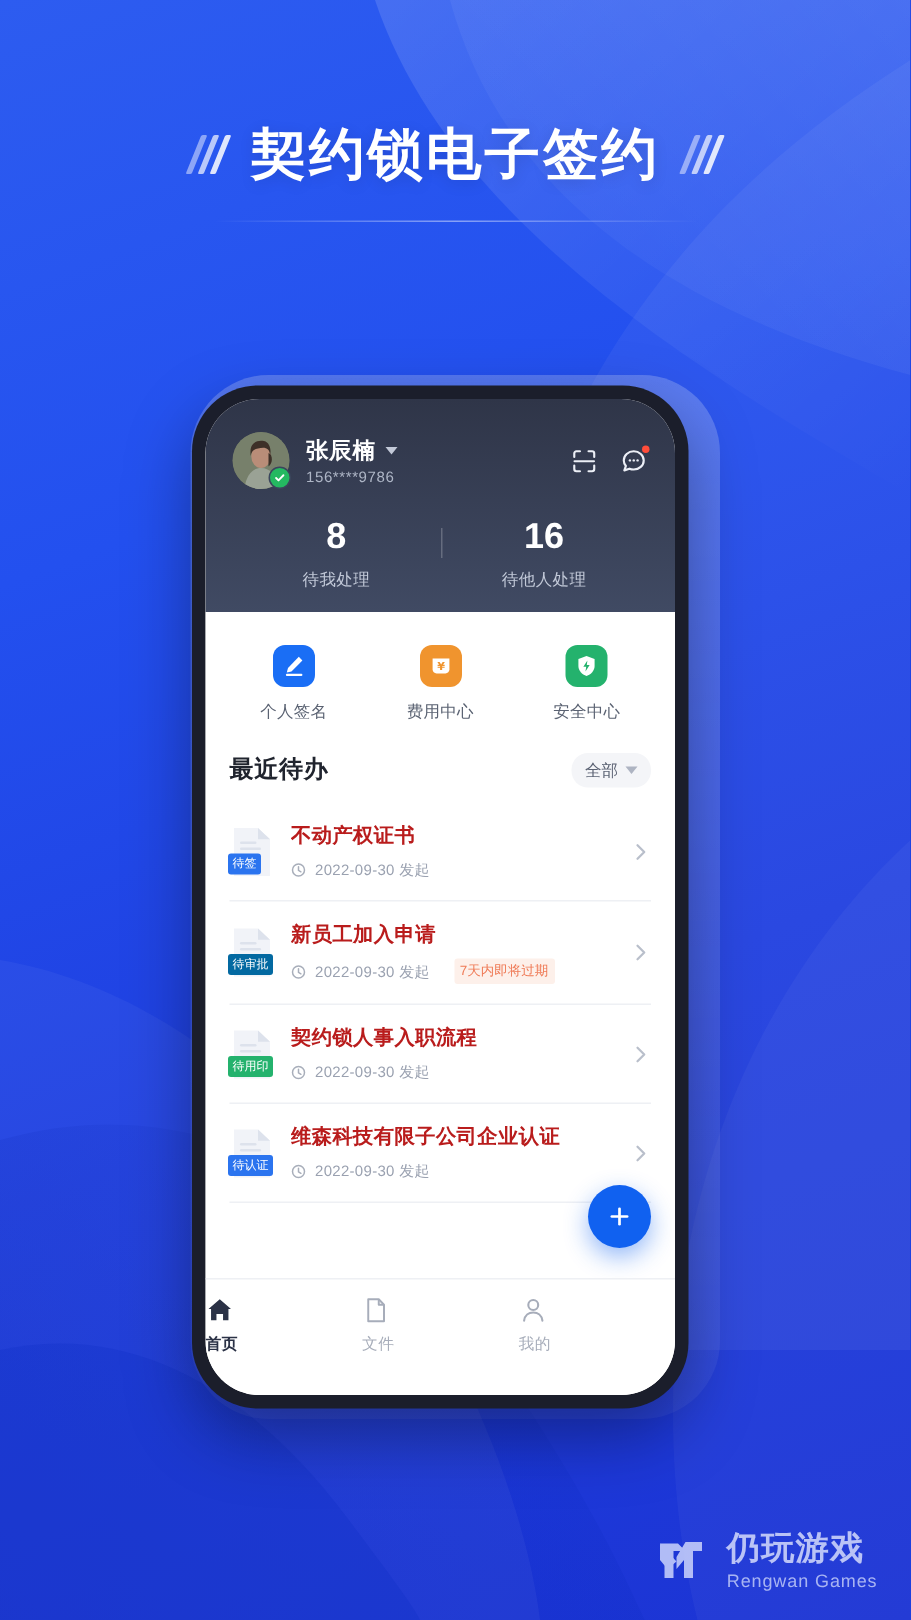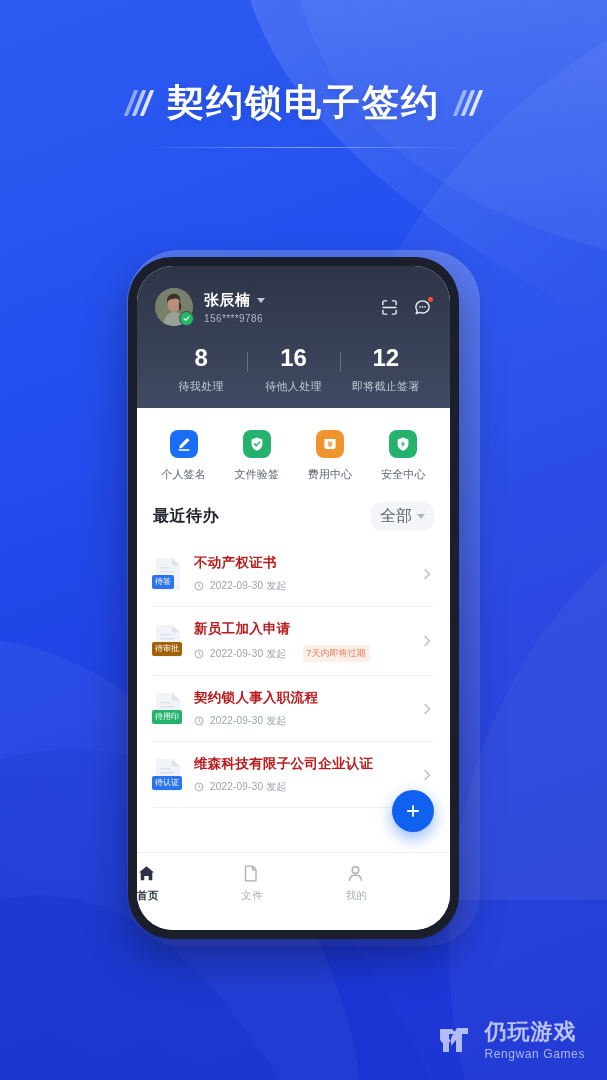--- a/index.html
+++ b/index.html
@@ -68,21 +68,21 @@
   .quick{display:flex;padding:22px 10px 18px;}
   .qa{flex:1;display:flex;flex-direction:column;align-items:center;gap:9px;}
   .qa-icon{width:28px;height:28px;border-radius:8px;display:flex;align-items:center;justify-content:center;}
   .qa-icon svg{width:16px;height:16px;display:block;}
   .qa-lbl{font-size:11px;color:#5a6272;letter-spacing:.2px;}
 
   .sec-head{display:flex;align-items:center;padding:2px 16px 10px;}
   .sec-title{font-size:16px;font-weight:bold;color:#20242e;letter-spacing:.5px;}
   .filter{margin-left:auto;display:flex;align-items:center;gap:5px;background:#f4f5f8;
      border-radius:11px;padding:4px 9px;}
-  .filter span{font-size:16px;color:#5c6374;font-family:Liberation Serif, serif;}
+  .filter span{font-size:11px;color:#5c6374;font-family:Liberation Serif, serif;}
   .filter .caret2{width:0;height:0;border-left:4px solid transparent;border-right:4px solid transparent;
      border-top:5px solid #aeb4c2;}
 
   
   .todo{padding:0 16px;}
   .row{display:flex;align-items:center;padding:13px 0;border-bottom:1px solid #eef0f4;position:relative;}
   .doc{position:relative;width:30px;height:34px;flex:none;margin-right:11px;}
   .doc svg{width:30px;height:34px;display:block;}
   .badge{position:absolute;left:-1px;bottom:2px;font-size:8px;color:#fff;line-height:1;
      padding:3px 3px;border-radius:2px;white-space:nowrap;overflow:hidden;max-width:24px;letter-spacing:0;}
@@ -216,47 +216,34 @@
 
       <div class="stats">
         <div class="stat">
           <div class="num">8</div>
           <div class="lbl">待我处理</div>
         </div>
         <div class="stat">
           <div class="num">16</div>
           <div class="lbl">待他人处理</div>
         </div>
-        <div class="stat">
-          <div class="num">12</div>
-          <div class="lbl">即将截止签署</div>
-        </div>
       </div>
     </div>
 
     <div class="body-scroll">
 
       <div class="quick">
         <div class="qa">
           <span class="qa-icon" style="background:#1a6ef5">
             <svg viewBox="0 0 16 16" fill="none">
               <path d="M11.2 1.9 L13.6 4.3 L6.3 11.6 L3.2 12.4 L4 9.3 Z" fill="#fff"></path>
               <rect x="2.6" y="13.2" width="11" height="1.5" rx="0.7" fill="#fff"></rect>
             </svg>
           </span>
           <span class="qa-lbl">个人签名</span>
-        </div>
-        <div class="qa">
-          <span class="qa-icon" style="background:#24b26d">
-            <svg viewBox="0 0 16 16" fill="none">
-              <path d="M8 1.4 L13.4 3.4 V8 C13.4 11.2 11 13.6 8 14.7 C5 13.6 2.6 11.2 2.6 8 V3.4 Z" fill="#fff"></path>
-              <path d="M5.6 7.9 L7.3 9.6 L10.5 6.2" stroke="#24b26d" stroke-width="1.5" fill="none" stroke-linecap="round" stroke-linejoin="round"></path>
-            </svg>
-          </span>
-          <span class="qa-lbl">文件验签</span>
         </div>
         <div class="qa">
           <span class="qa-icon" style="background:#f0942e">
             <svg viewBox="0 0 16 16" fill="none">
               <path d="M2.4 3 H13.6 V10.4 C13.6 11.9 12.4 13 11 13 H5 C3.6 13 2.4 11.9 2.4 10.4 Z" fill="#fff"></path>
               <text x="8" y="10.8" font-size="7.4" font-family="DejaVu Sans, sans-serif" fill="#f0942e" text-anchor="middle" font-weight="bold">¥</text>
             </svg>
           </span>
           <span class="qa-lbl">费用中心</span>
         </div>
@@ -311,21 +298,21 @@
         </div>
 
         <div class="row">
           <span class="doc">
             <svg viewBox="0 0 30 34">
               <path d="M3 1 H19 L27 8.5 V33 H3 Z" fill="#f1f3f8"></path>
               <path d="M19 1 L27 8.5 H19 Z" fill="#dde2ec"></path>
               <rect x="7" y="10" width="11" height="1.6" rx="0.8" fill="#dde2ec"></rect>
               <rect x="7" y="14" width="14" height="1.6" rx="0.8" fill="#dde2ec"></rect>
             </svg>
-            <span class="badge" style="background:#a16207">待审批</span>
+            <span class="badge" style="background:#0369a1">待审批</span>
           </span>
           <div class="row-main">
             <div class="row-title">新员工加入申请</div>
             <div class="row-sub">
               <span class="clock">
                 <svg viewBox="0 0 10 10" fill="none" stroke="#a8aeba" stroke-width="1">
                     <circle cx="5" cy="5" r="4"></circle>
                     <path d="M5 2.8 V5.2 L6.6 6.2" stroke-linecap="round"></path>
                   </svg>
               </span>

